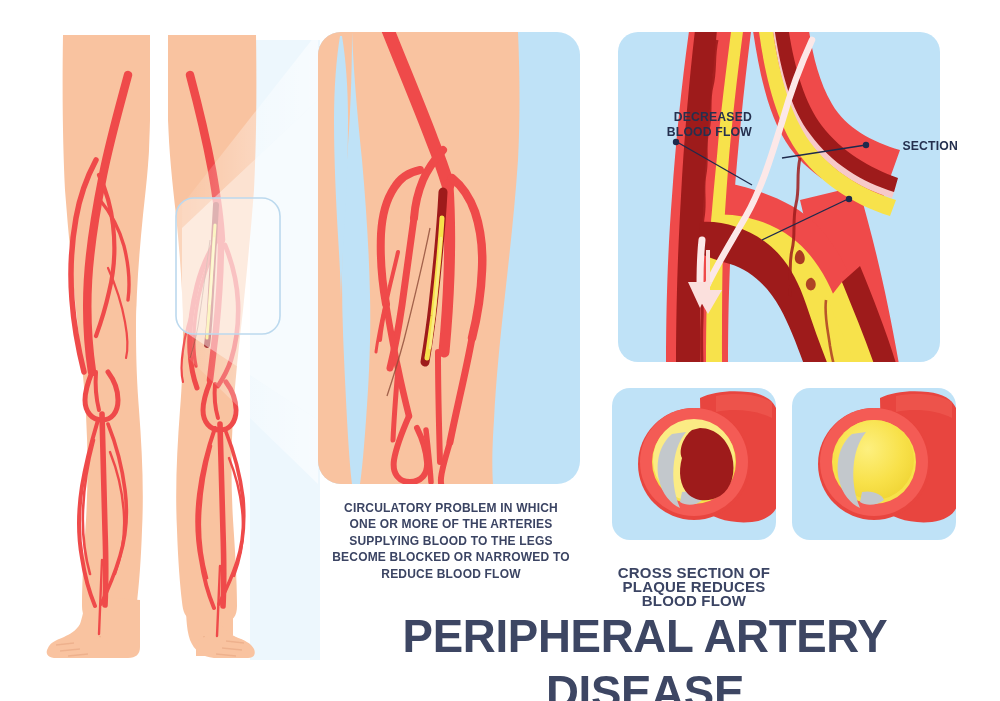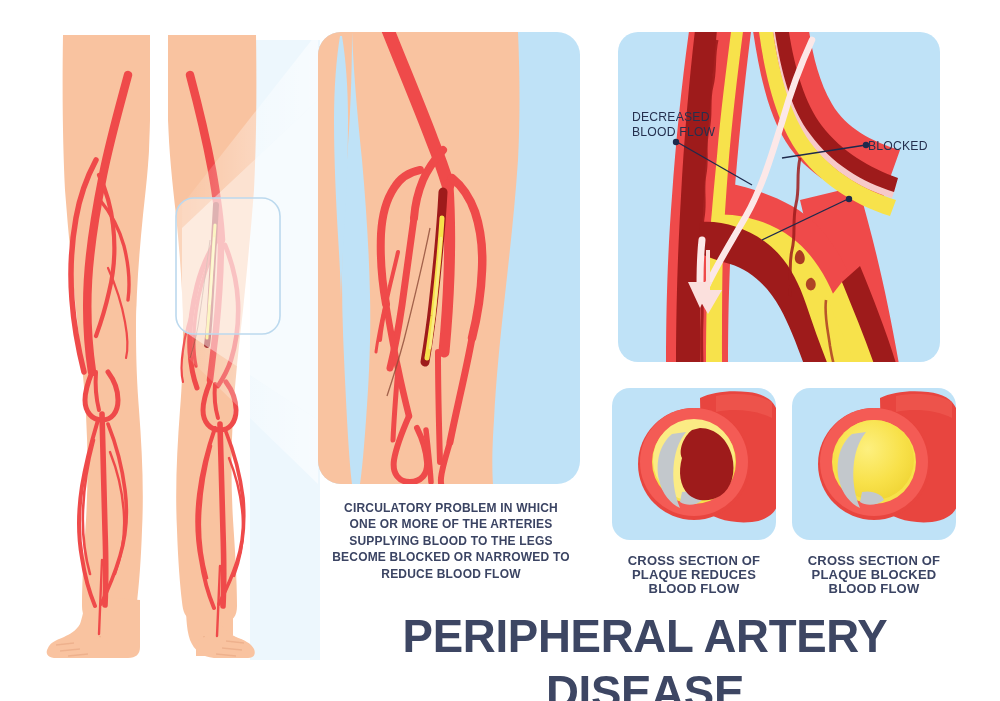--- a/index.html
+++ b/index.html
@@ -12,25 +12,25 @@
   #caption{
     left:330px;top:500px;width:242px;text-align:center;
     font-size:12px;line-height:16.4px;color:#3b4463;font-weight:bold;
   }
   #maintitle{
     left:300px;top:608px;width:690px;text-align:center;
     font-size:47px;line-height:56px;color:#3d4663;font-weight:bold;
     letter-spacing:-.3px;transform:scaleX(.97);transform-origin:center;
   }
   .xcap{
-    font-size:13px;line-height:14px;text-align:center;color:#3b4463;font-weight:bold;
+    font-size:15px;line-height:14px;text-align:center;color:#3b4463;font-weight:bold;margin-top:12px;
   }
   #xcap1{left:608px;top:554px;width:172px;}
   #xcap2{left:788px;top:554px;width:172px;}
-  .albl{font-size:12.2px;line-height:14.6px;color:#25304f;font-weight:normal;}
+  .albl{font-size:12.2px;line-height:14.6px;color:#25304f;font-weight:bold;text-align:right;}
   #lbl-dec{left:632px;top:110px;width:120px;}
   #lbl-plq{left:868px;top:139px;width:90px;}
   #lbl-blk{left:852px;top:171px;width:100px;}
 </style>
 </head>
 <body>
 
 <div id="stage">
 
   <svg width="1000" height="701" viewBox="0 0 1000 701">
@@ -389,21 +389,20 @@
 
         <path d="M852 434 C840 444 835 462 839 480 C842 494 851 504 860 508
                  C854 494 852 478 854 462 C856 448 860 440 866 432 Z" fill="#c3c8cc"></path>
         <path d="M862 492 C872 490 882 494 884 500 C876 506 866 506 860 502 Z" fill="#c3c8cc"></path>
       </g>
     </g>
   </svg>
 
   
   <div class="albl txt" id="lbl-dec">DECREASED BLOOD FLOW</div>
-  <div class="albl txt" id="lbl-plq">BLOCKED</div>
+  <div class="albl txt" id="lbl-plq">SECTION</div>
 
   <div class="txt" id="caption">CIRCULATORY PROBLEM IN WHICH ONE OR MORE OF THE ARTERIES SUPPLYING BLOOD TO THE LEGS BECOME BLOCKED OR NARROWED TO REDUCE BLOOD FLOW</div>
 
   <div class="txt xcap" id="xcap1">CROSS SECTION OF PLAQUE REDUCES BLOOD FLOW</div>
-  <div class="txt xcap" id="xcap2">CROSS SECTION OF PLAQUE BLOCKED BLOOD FLOW</div>
 
   <div class="txt" id="maintitle">PERIPHERAL ARTERY DISEASE</div>
 </div>
 
 </body></html>

